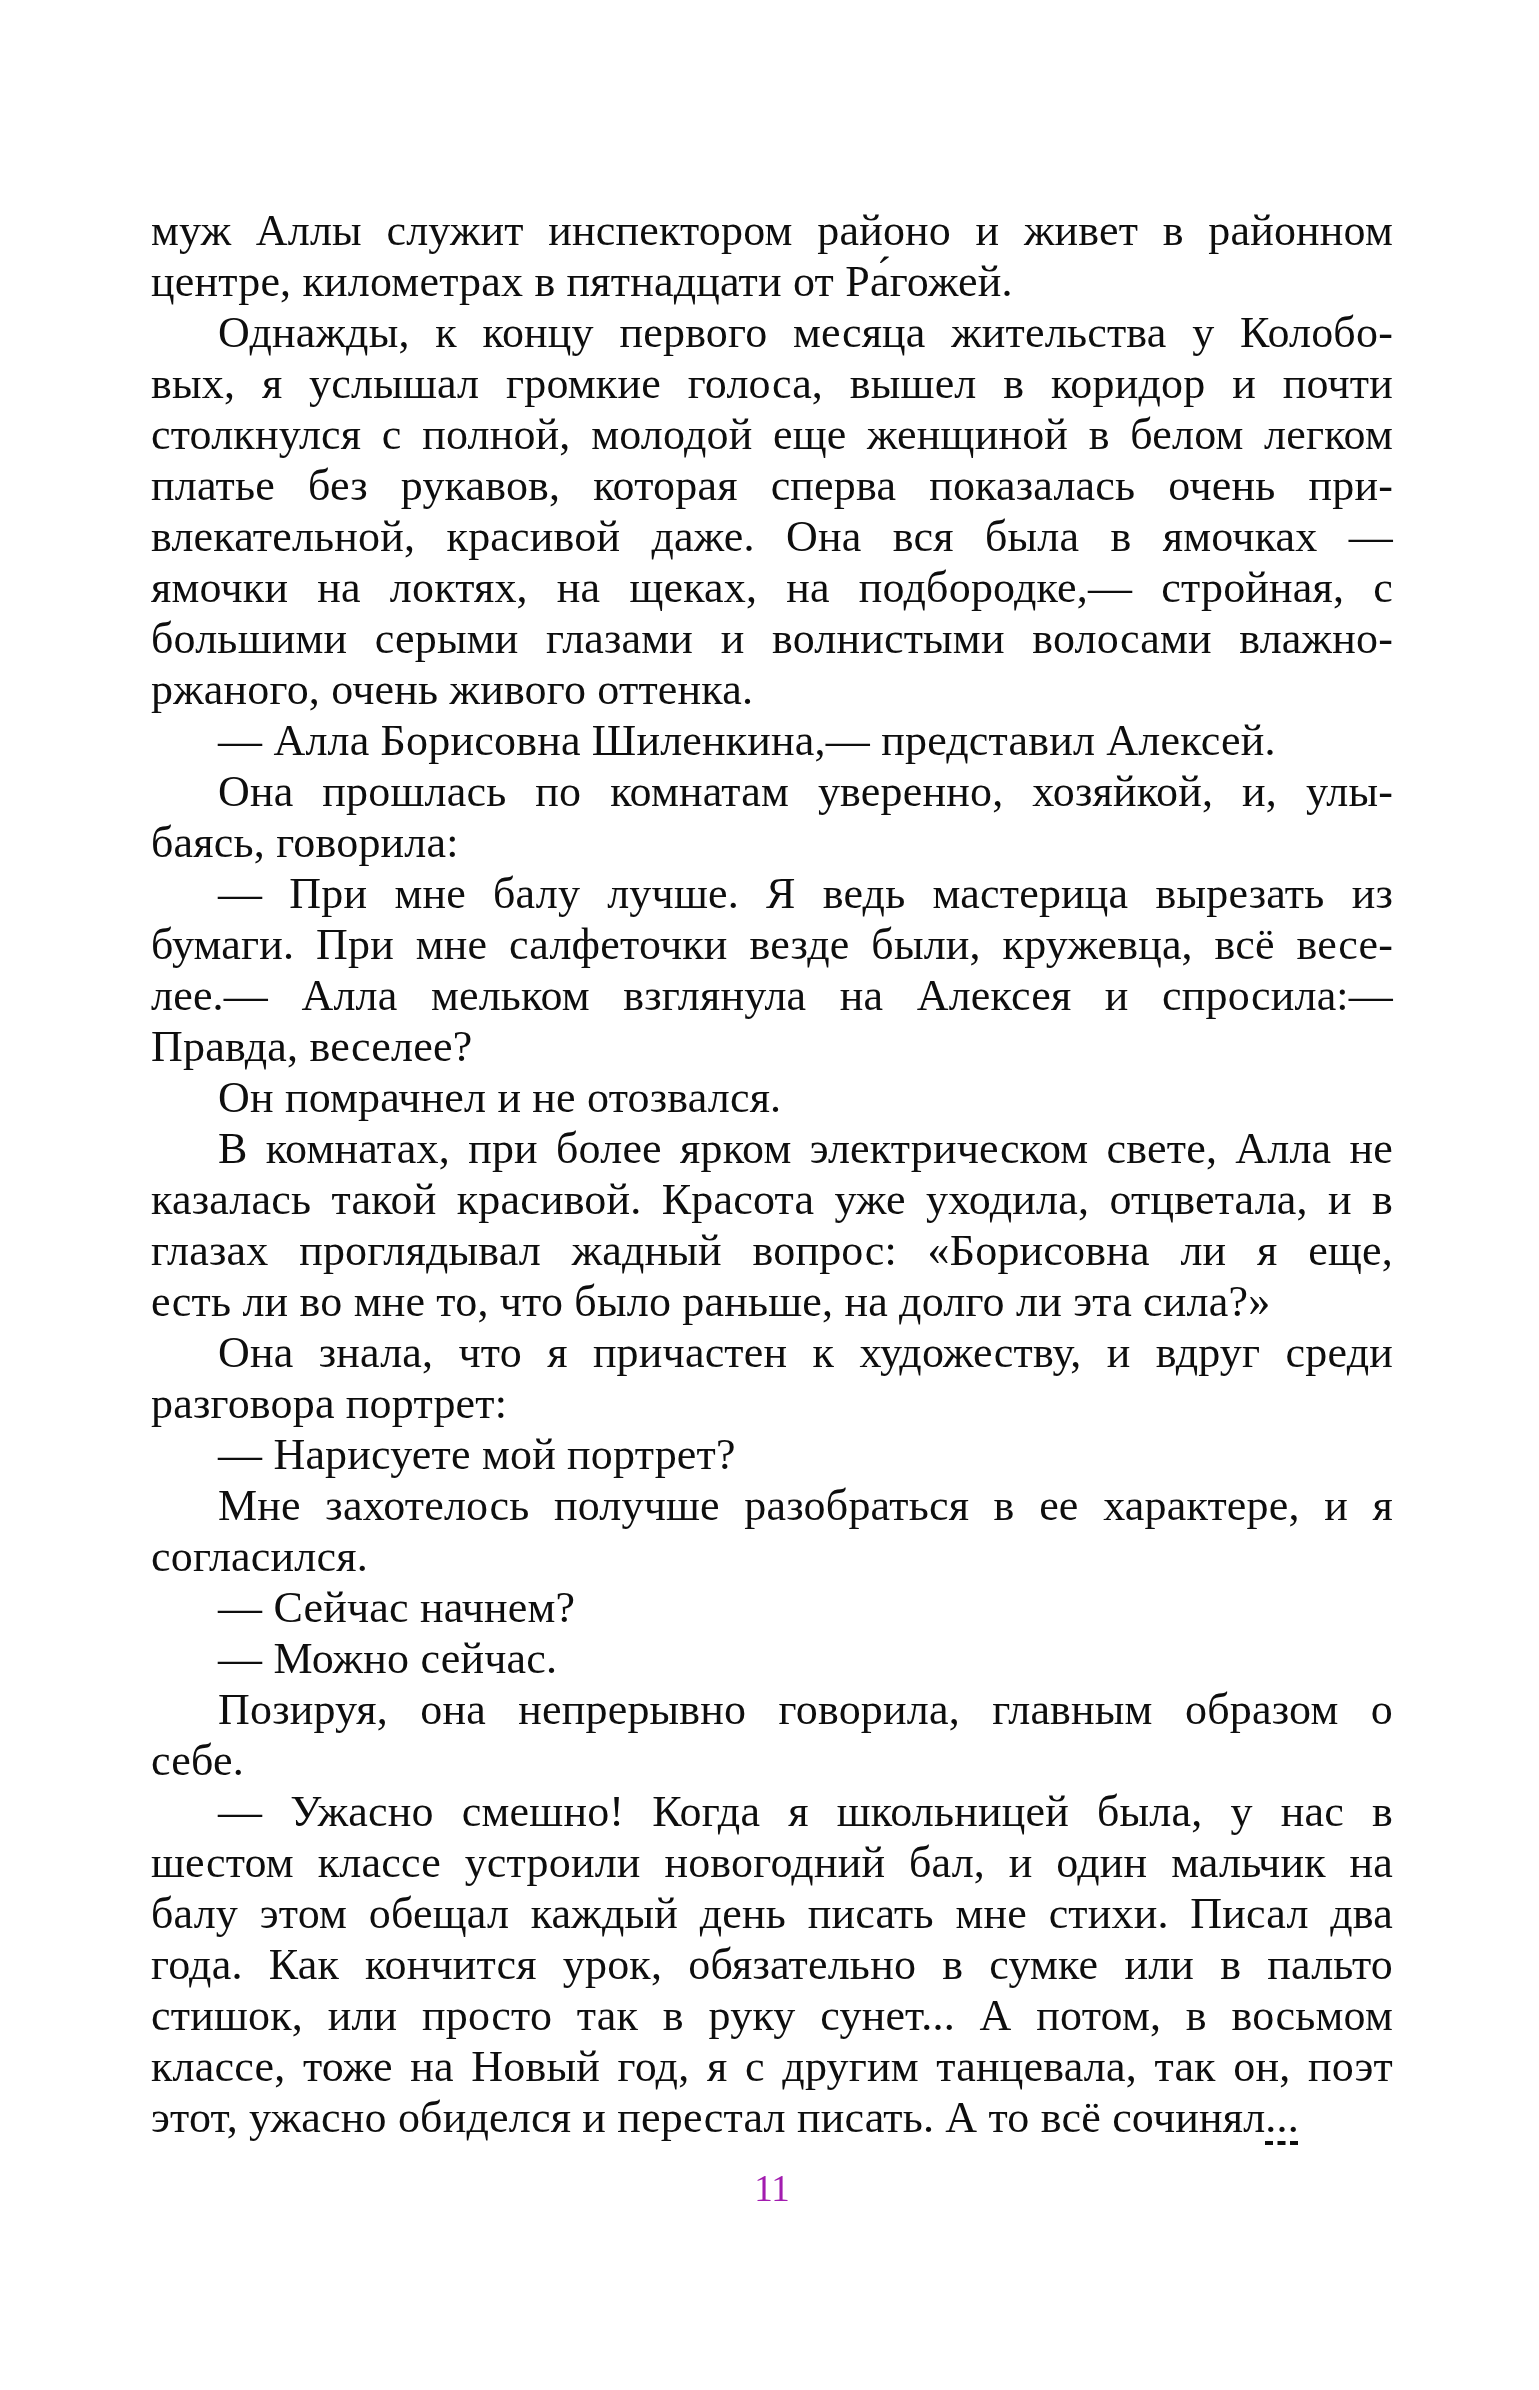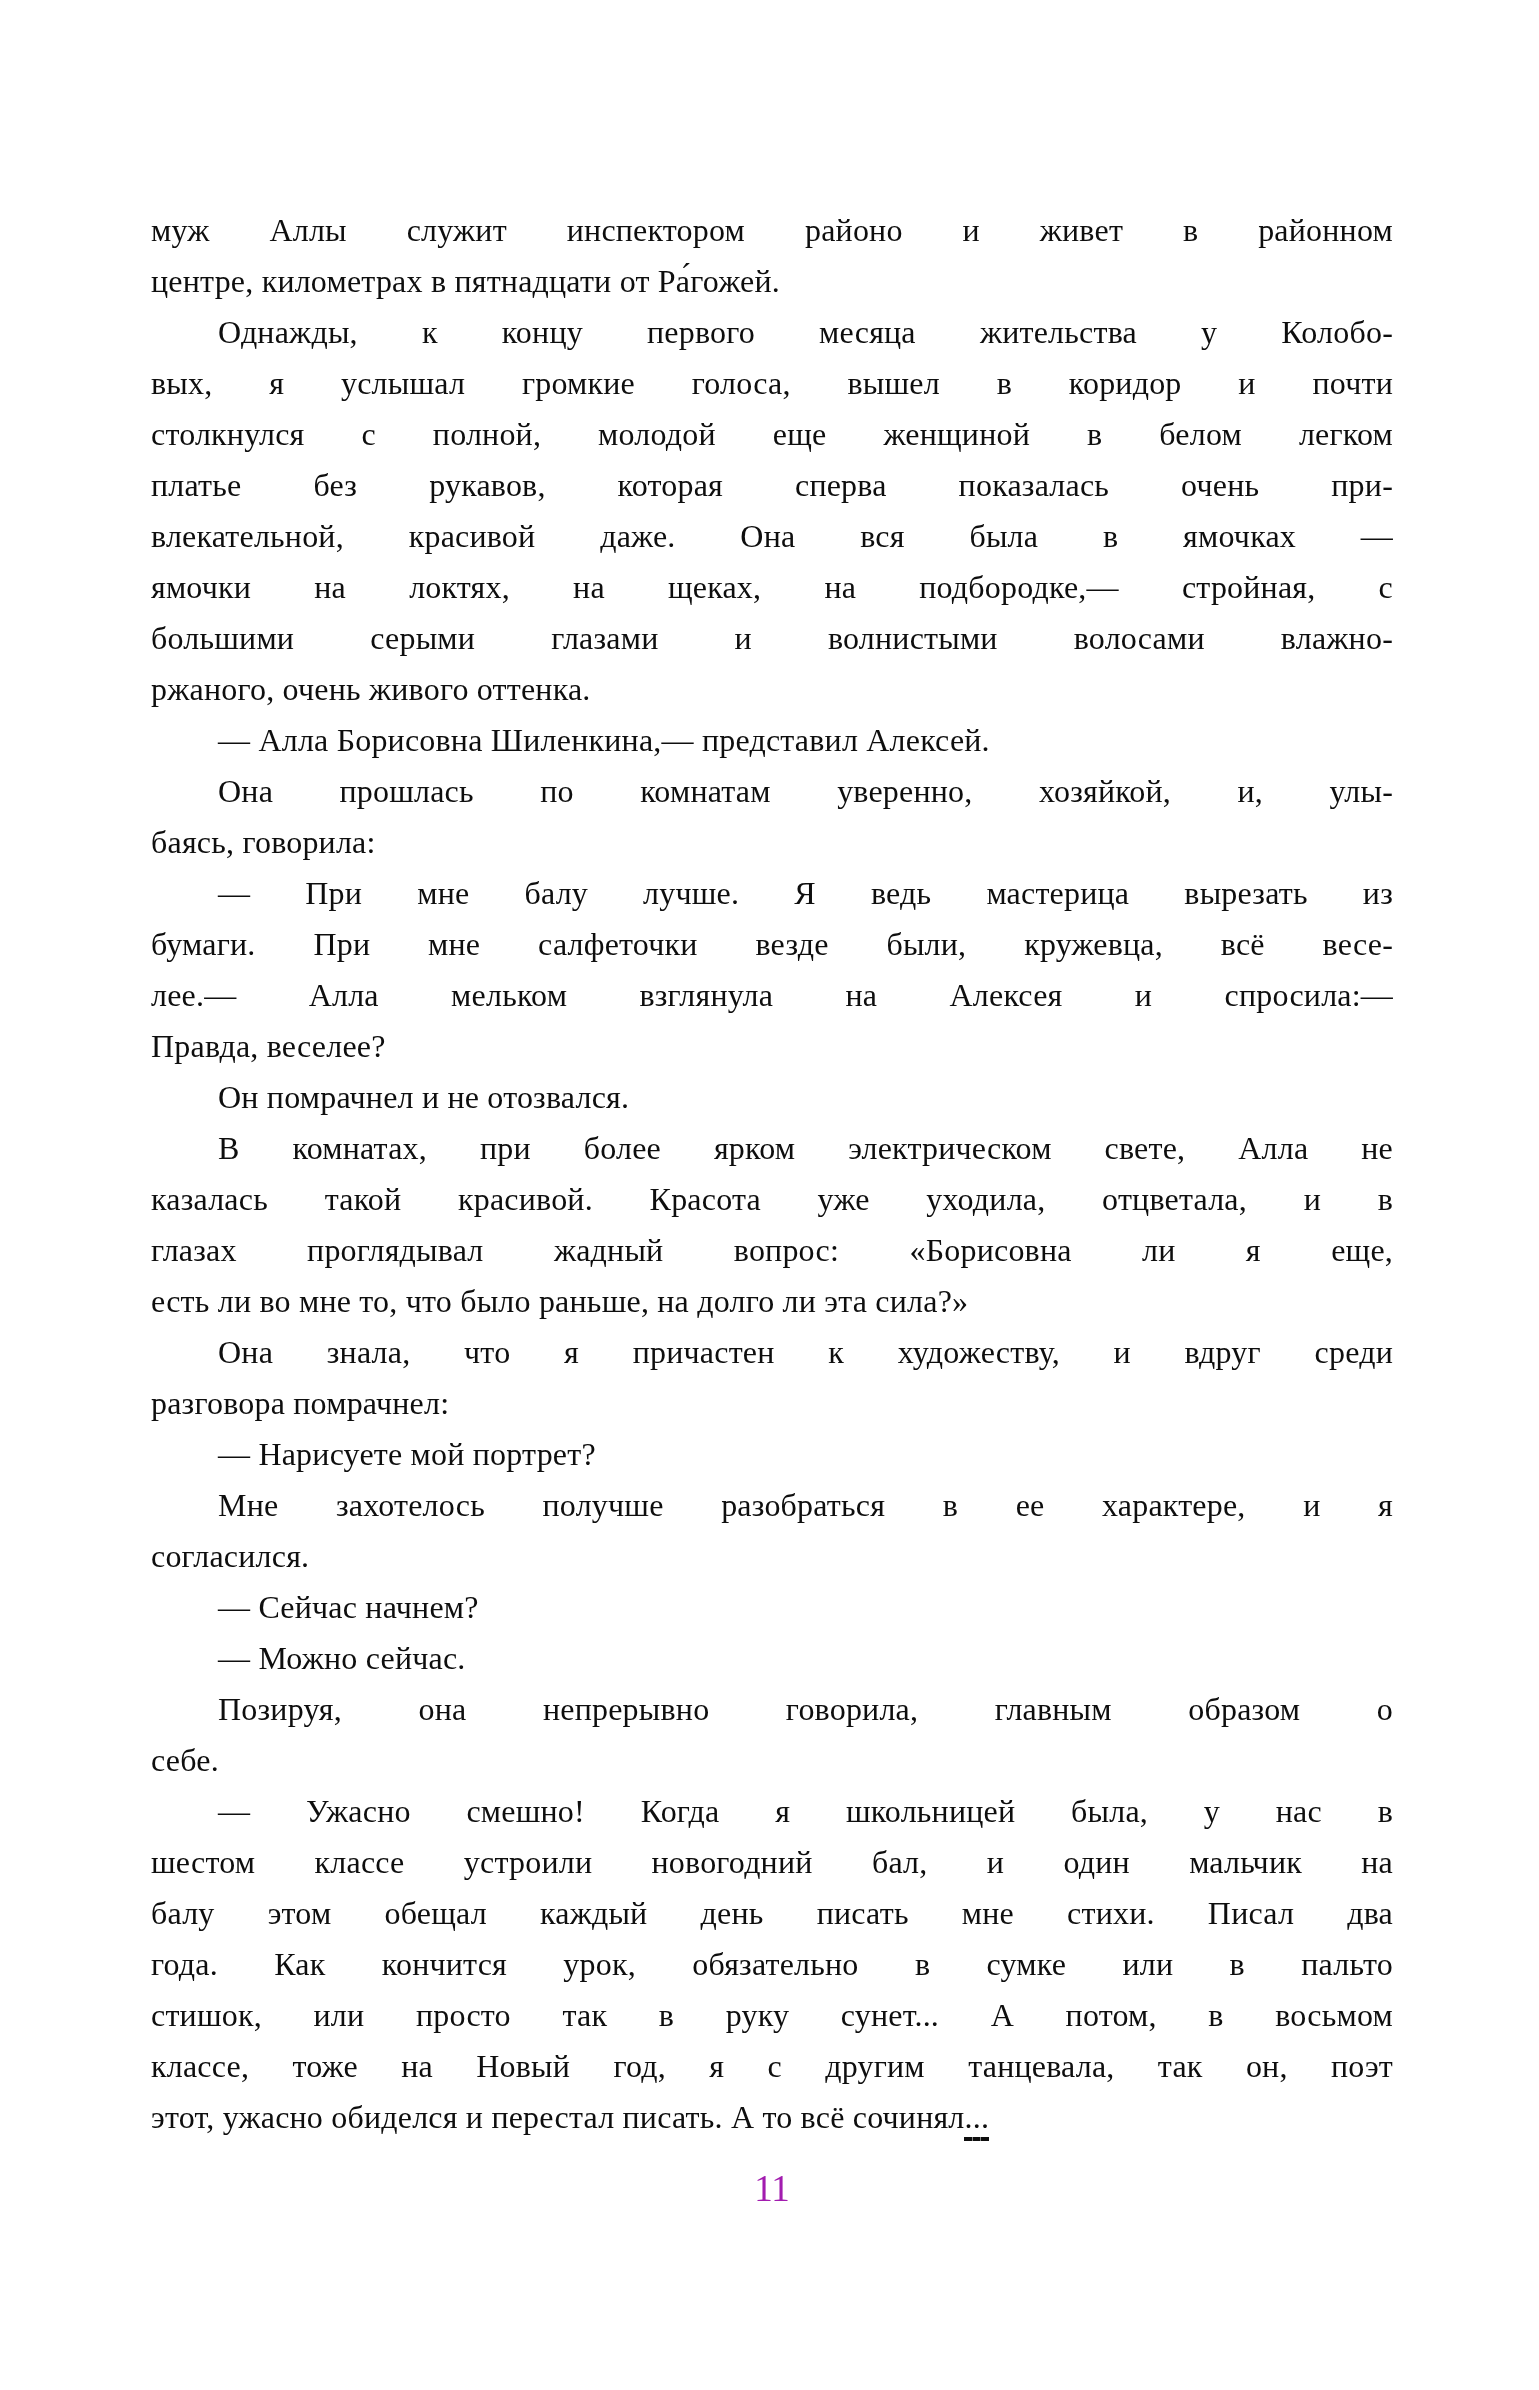--- a/index.html
+++ b/index.html
@@ -16,21 +16,21 @@
     font-family: "Liberation Serif", "DejaVu Serif", serif;
     color: #0e0e0e;
   }
   .text-block {
     position: absolute;
     left: 151px;
     top: 205px;
     width: 1242px;
   }
   .line {
-    font-size: 32px;
+    font-size: 44px;
     line-height: 51px;
     height: 51px;
     white-space: normal;
     text-align: left;
     letter-spacing: 0.2px;
     font-kerning: normal;
   }
   .line.j {
     text-align: justify;
     text-align-last: justify;
@@ -76,21 +76,21 @@
       <div class="line j ind">— При мне балу лучше. Я ведь мастерица вырезать из</div>
       <div class="line j">бумаги. При мне салфеточки везде были, кружевца, всё весе-</div>
       <div class="line j">лее.— Алла мельком взглянула на Алексея и спросила:—</div>
       <div class="line">Правда, веселее?</div>
       <div class="line ind">Он помрачнел и не отозвался.</div>
       <div class="line j ind">В комнатах, при более ярком электрическом свете, Алла не</div>
       <div class="line j">казалась такой красивой. Красота уже уходила, отцветала, и в</div>
       <div class="line j">глазах проглядывал жадный вопрос: «Борисовна ли я еще,</div>
       <div class="line">есть ли во мне то, что было раньше, на долго ли эта сила?»</div>
       <div class="line j ind">Она знала, что я причастен к художеству, и вдруг среди</div>
-      <div class="line">разговора помрачнел:</div>
+      <div class="line">разговора портрет:</div>
       <div class="line ind">— Нарисуете мой портрет?</div>
       <div class="line j ind">Мне захотелось получше разобраться в ее характере, и я</div>
       <div class="line">согласился.</div>
       <div class="line ind">— Сейчас начнем?</div>
       <div class="line ind">— Можно сейчас.</div>
       <div class="line j ind">Позируя, она непрерывно говорила, главным образом о</div>
       <div class="line">себе.</div>
       <div class="line j ind">— Ужасно смешно! Когда я школьницей была, у нас в</div>
       <div class="line j">шестом классе устроили новогодний бал, и один мальчик на</div>
       <div class="line j">балу этом обещал каждый день писать мне стихи. Писал два</div>

